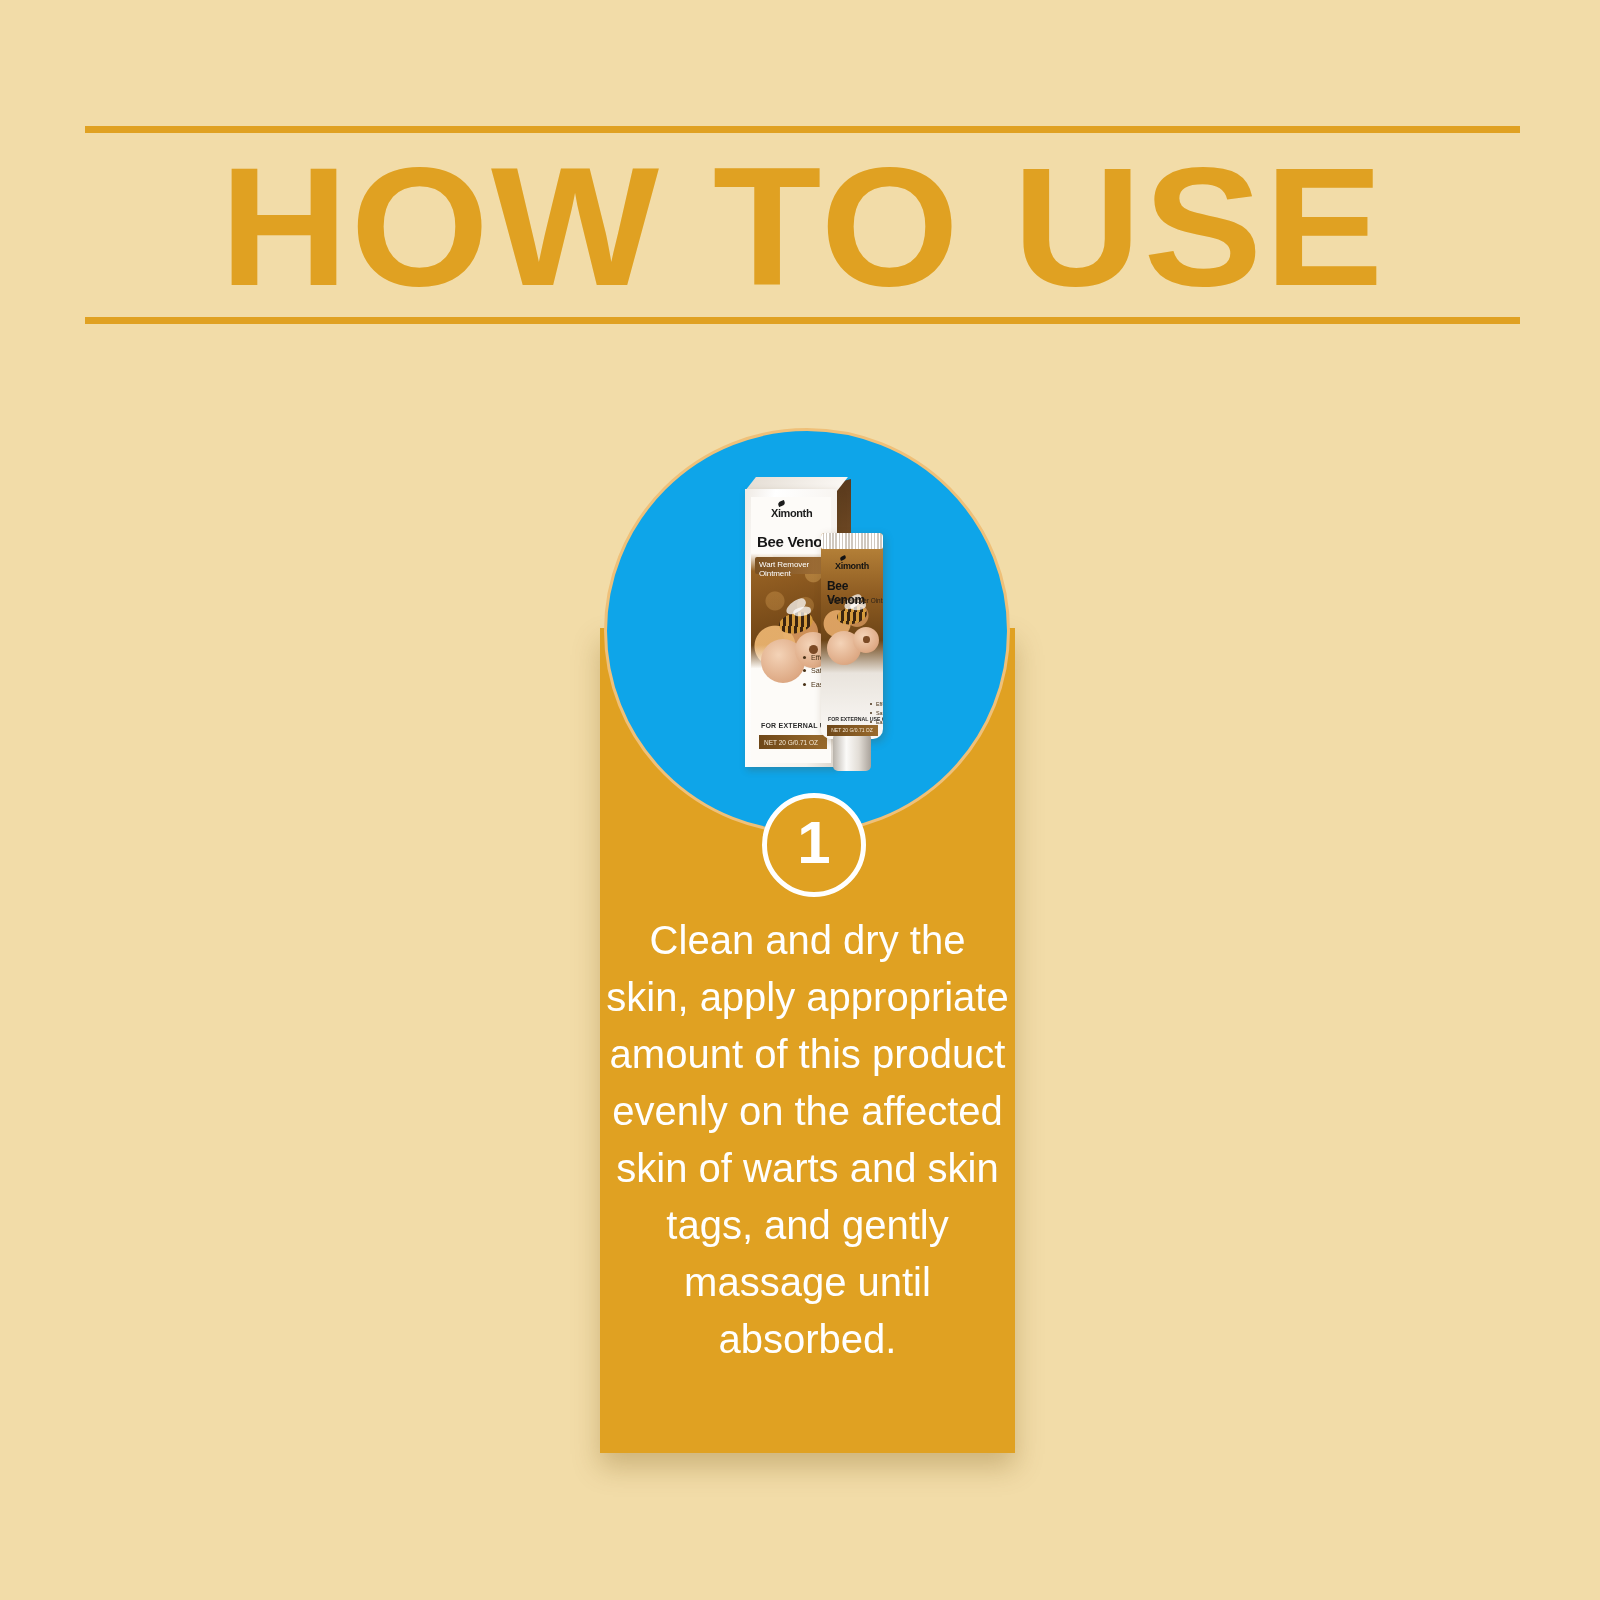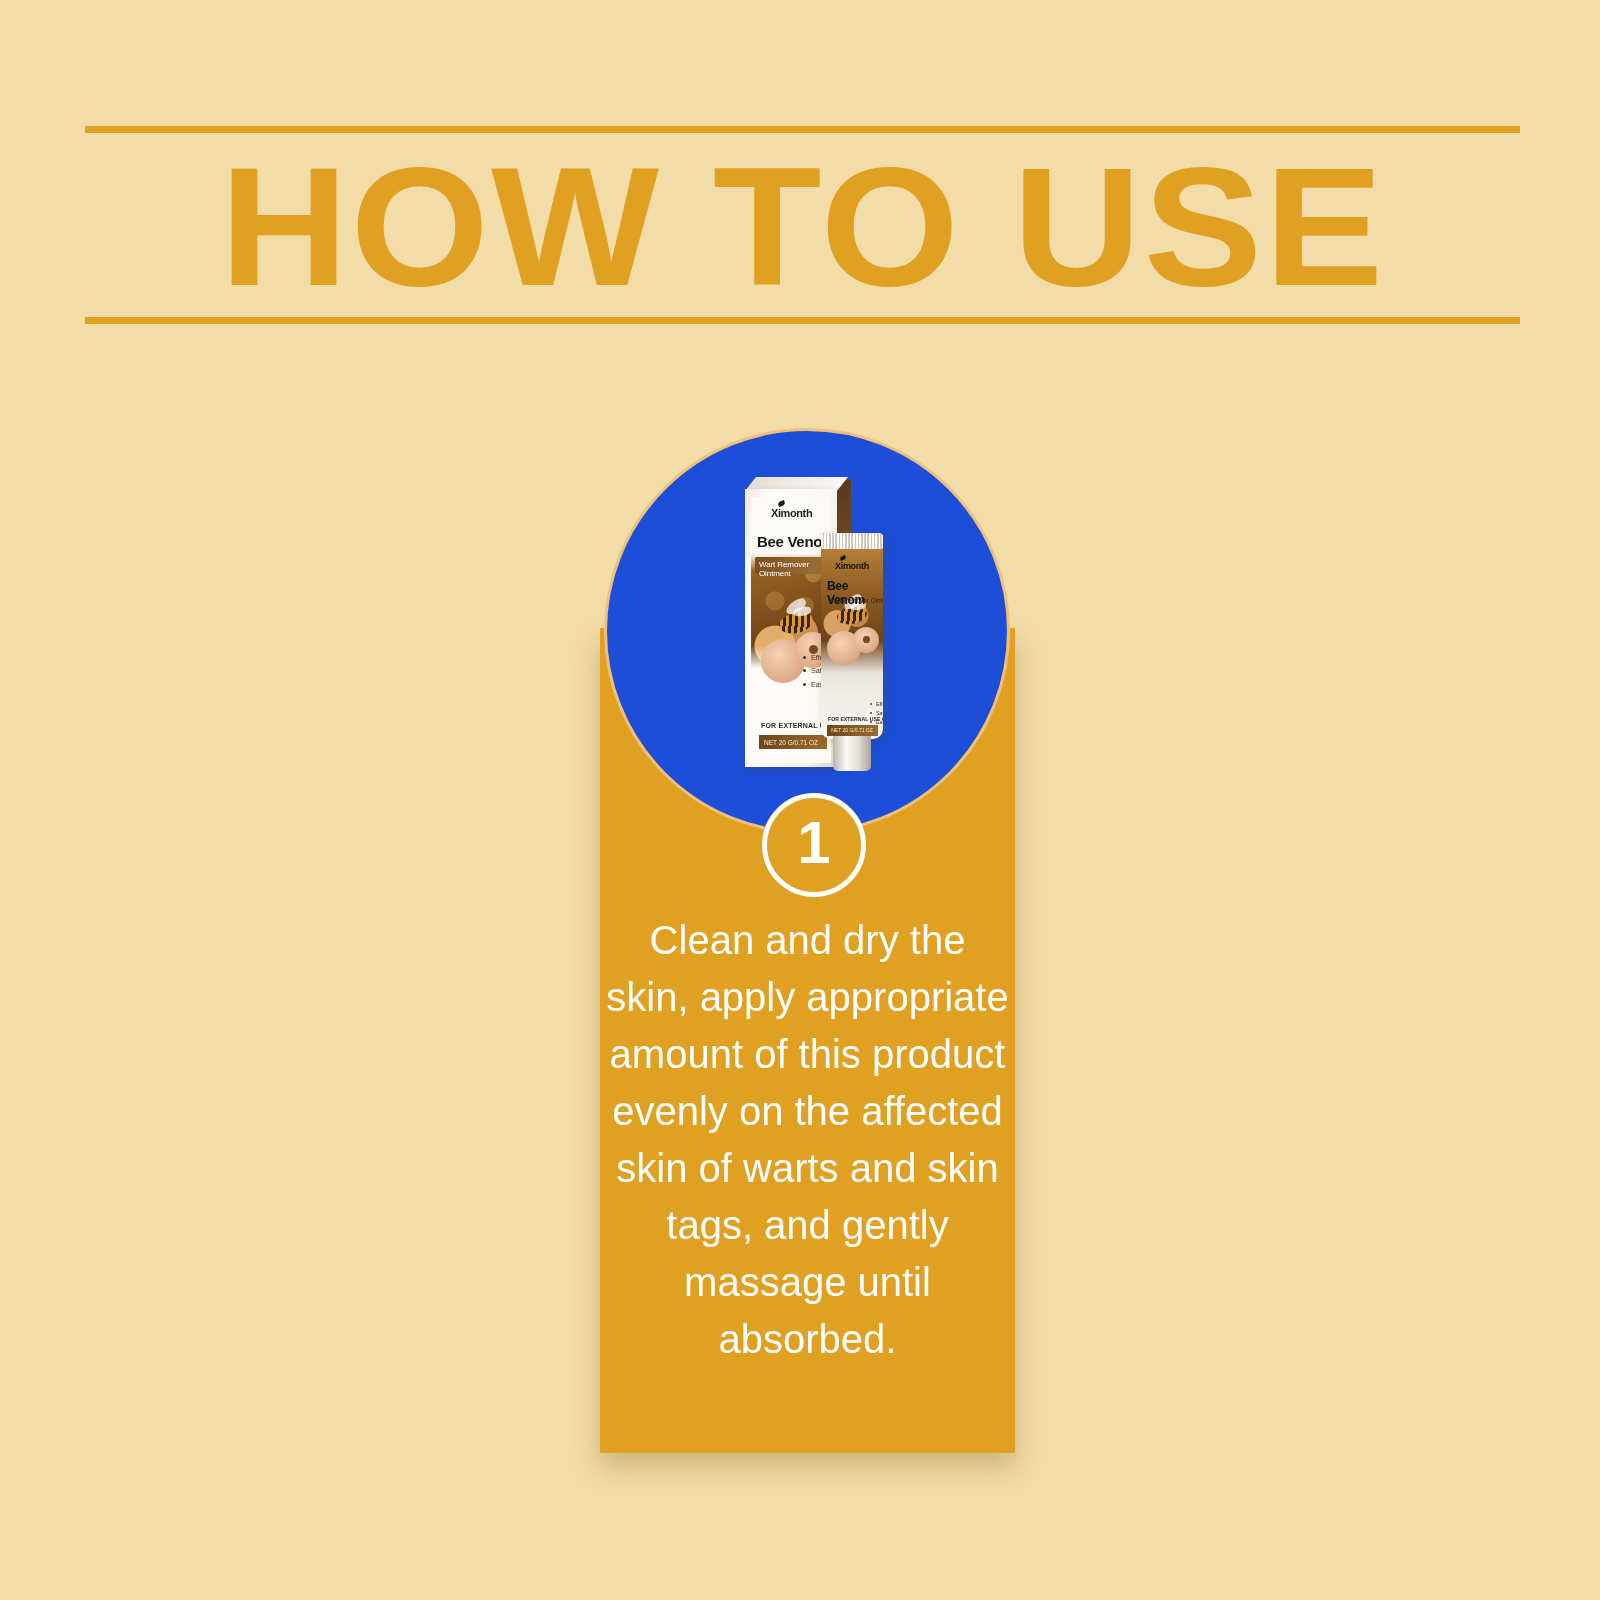--- a/index.html
+++ b/index.html
@@ -62,21 +62,21 @@
   }
 
   
   #photo-circle {
     position: absolute;
     left: 4px;
     top: 0;
     width: 406px;
     height: 406px;
     border-radius: 50%;
-    background: #1d4ed8;
+    background: #0ea5e9;
     border: 3px solid #efc079;
     box-sizing: border-box;
     overflow: hidden;
     z-index: 2;
   }
 
   
   #product-image {
     position: absolute;
     left: 0; top: 0;

